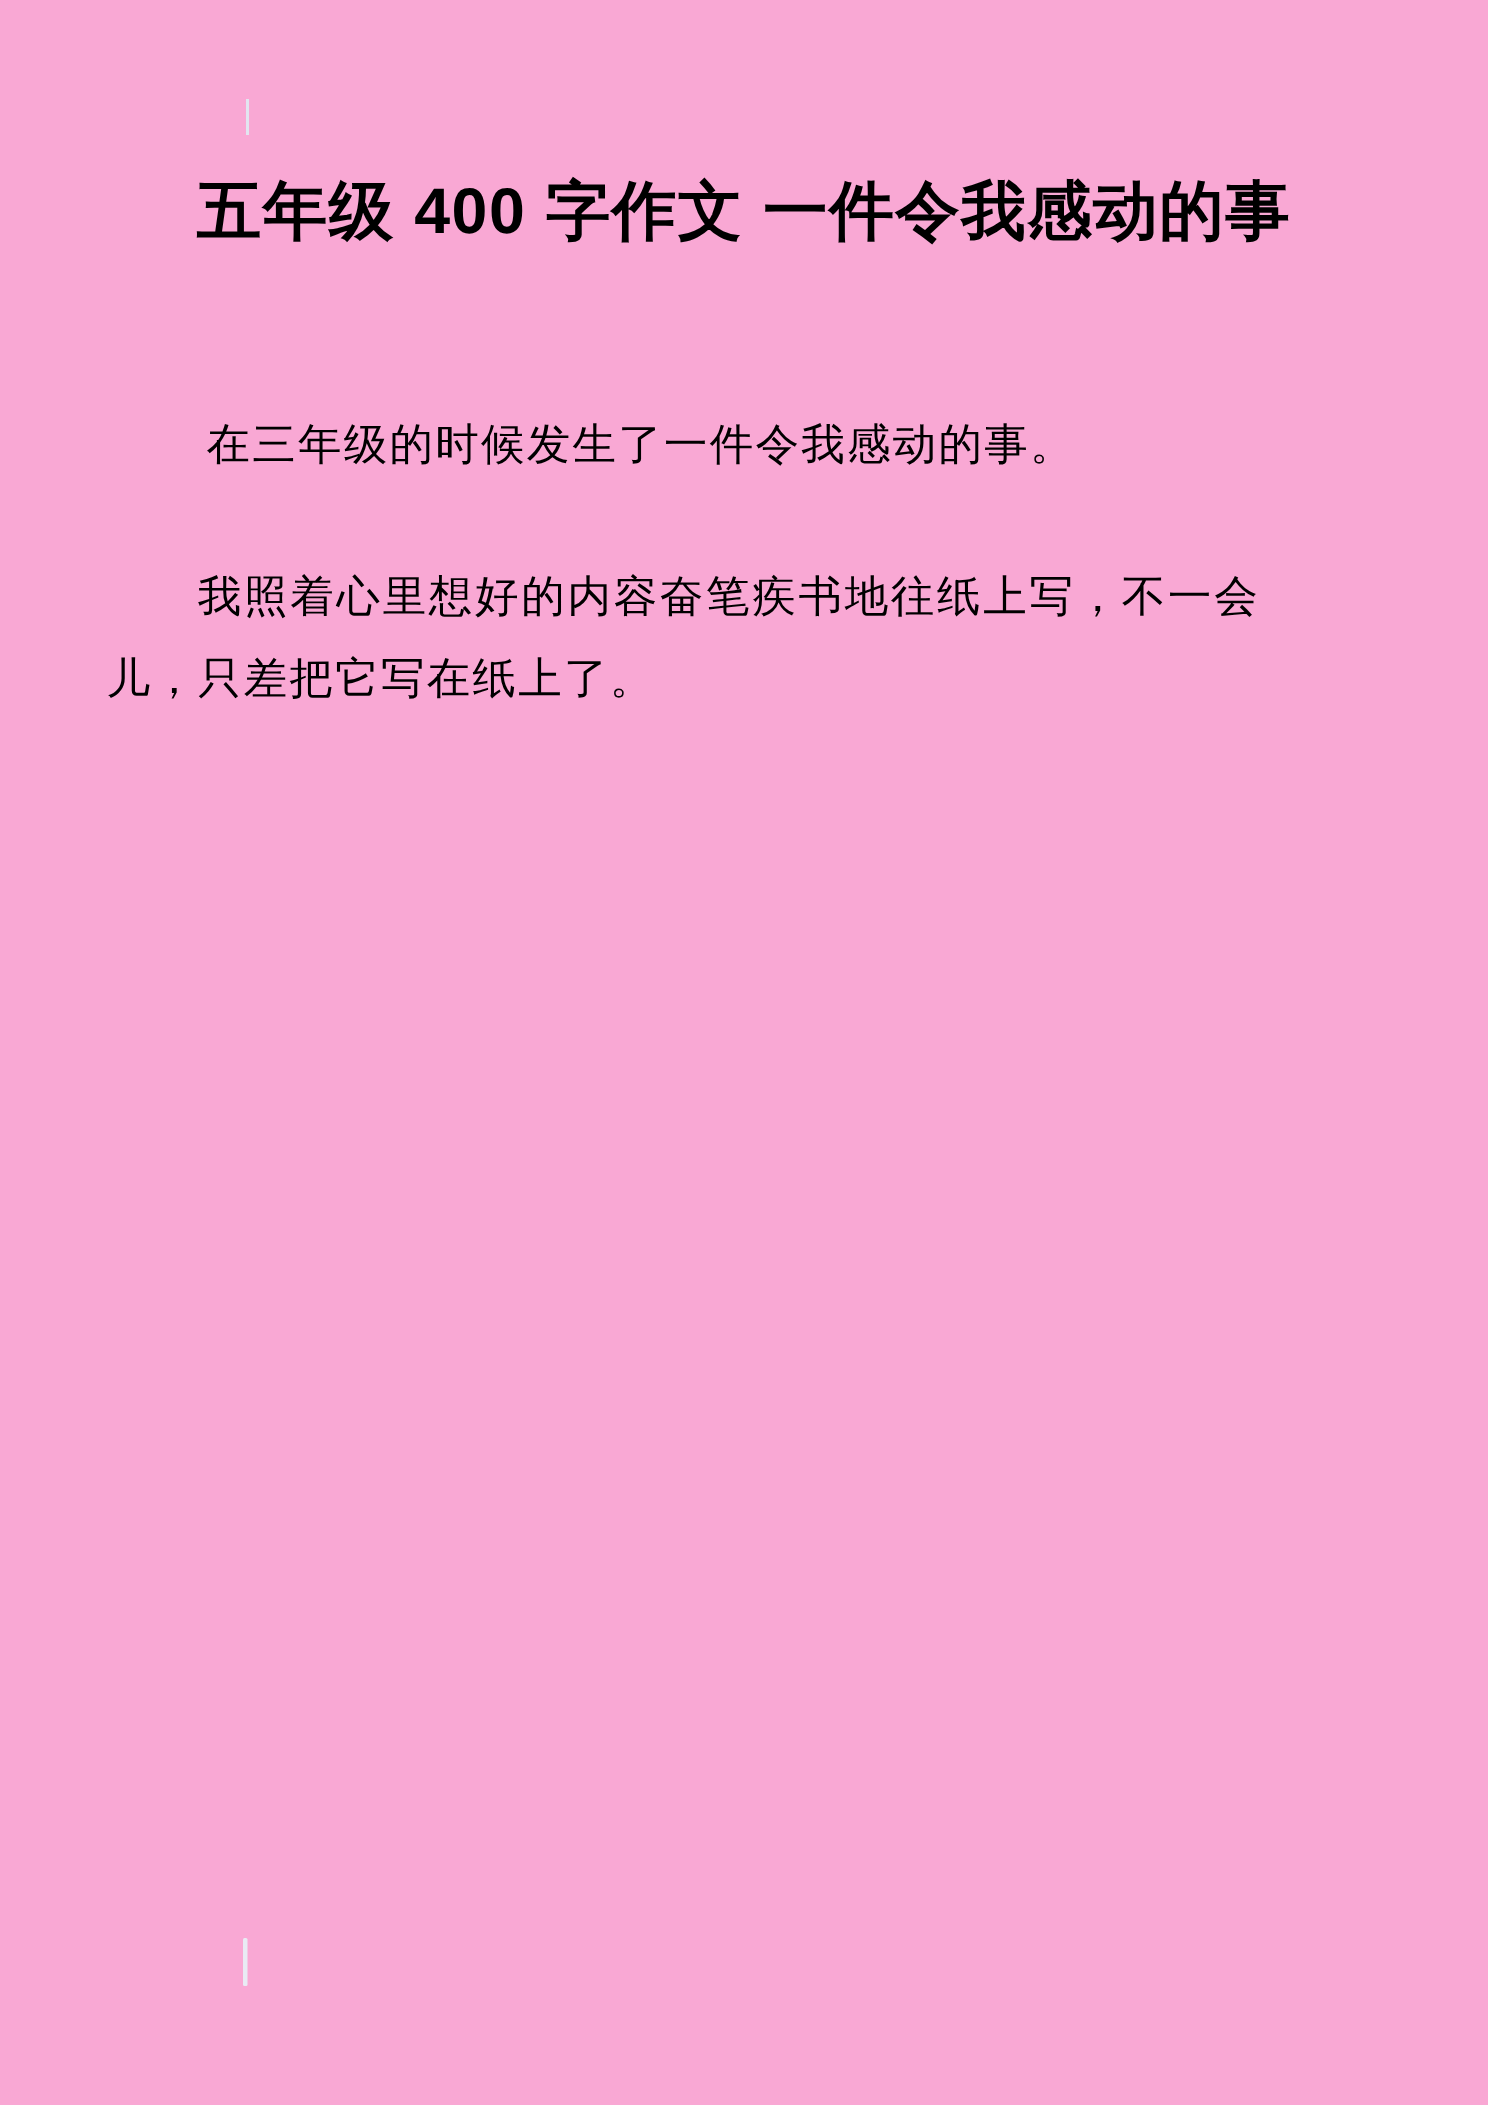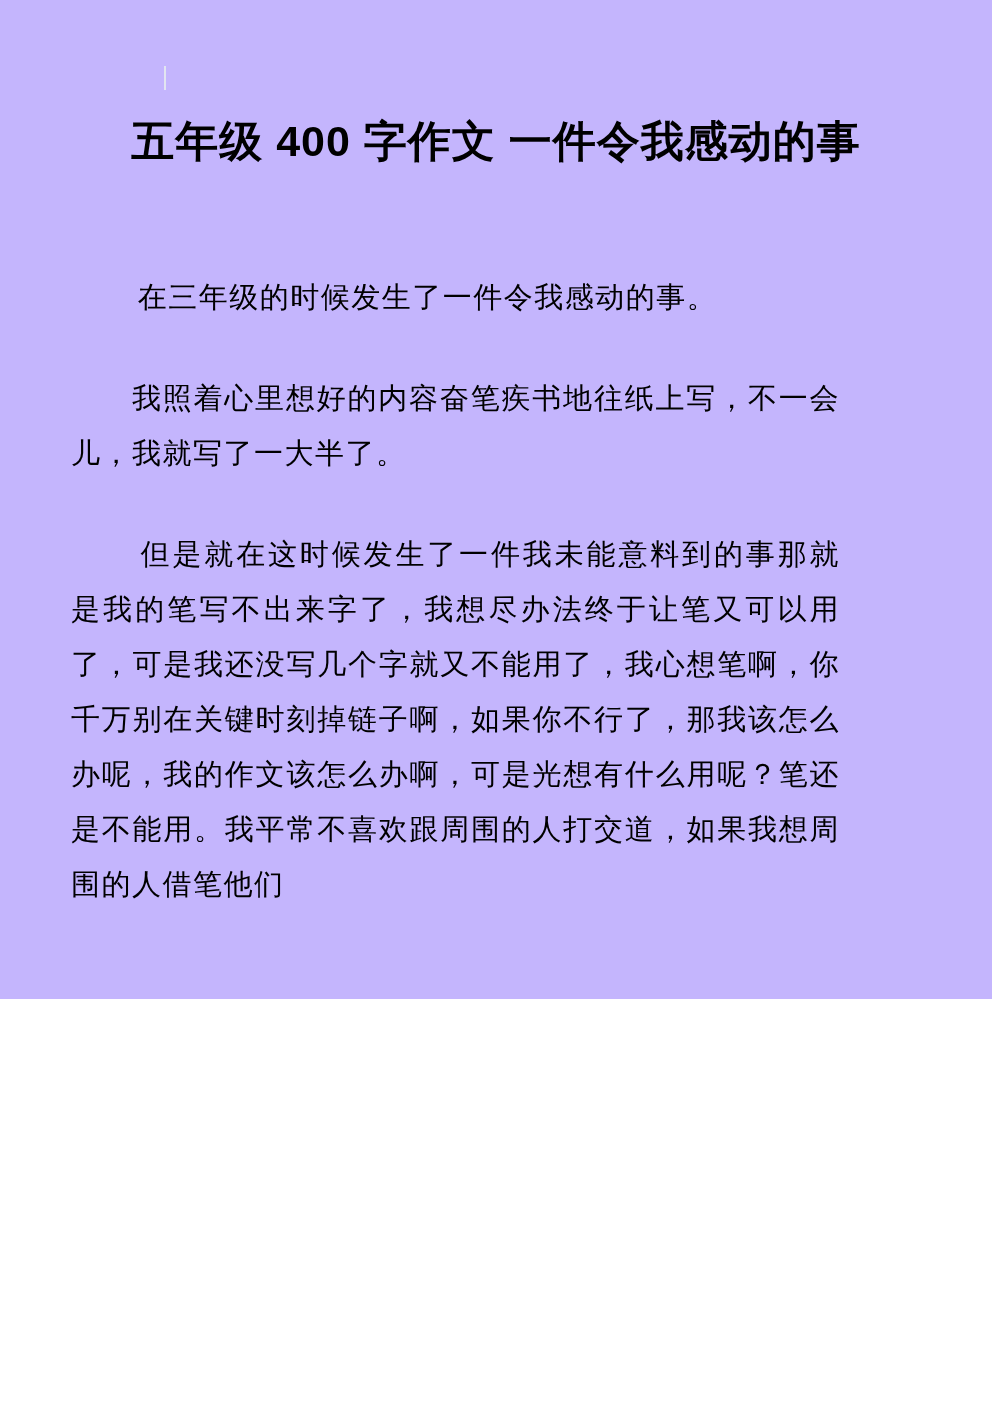--- a/index.html
+++ b/index.html
@@ -3,22 +3,22 @@
 <meta charset="utf-8">
 <style>
   html, body {
     margin: 0;
     padding: 0;
     background: #ffffff;
   }
   .page {
     position: relative;
     width: 992px;
-    height: 999px;
-    background: #c4b5fd;
+    height: 1403px;
+    background: #f9a8d4;
     overflow: hidden;
     color: #000000;
     font-family: "Liberation Serif", "DejaVu Serif", serif;
   }
   .doc-title {
     margin: 0 76px 0 76px;
     padding-top: 116px;
     text-align: center;
     font-family: "Liberation Sans", "DejaVu Sans", sans-serif;
     font-weight: bold;
@@ -68,19 +68,18 @@
 <body>
 
 <div class="page">
 
   <span class="artifact artifact-top"></span>
 
   <h1 class="doc-title">五年级 400 字作文  一件令我感动的事</h1>
 
   <div class="content">
     <p class="indent-1">在三年级的时候发生了一件令我感动的事。</p>
-    <p class="indent-3">我照着心里想好的内容奋笔疾书地往纸上写，不一会儿，我就写了一大半了。</p>
-    <p class="indent-4">但是就在这时候发生了一件我未能意料到的事那就是我的笔写不出来字了，我想尽办法终于让笔又可以用了，可是我还没写几个字就又不能用了，我心想笔啊，你千万别在关键时刻掉链子啊，如果你不行了，那我该怎么办呢，我的作文该怎么办啊，可是光想有什么用呢？笔还是不能用。我平常不喜欢跟周围的人打交道，如果我想周围的人借笔他们</p>
+    <p class="indent-3">我照着心里想好的内容奋笔疾书地往纸上写，不一会儿，只差把它写在纸上了。</p>
   </div>
 
   <span class="artifact artifact-bottom"></span>
 
 </div>
 
 </body></html>

